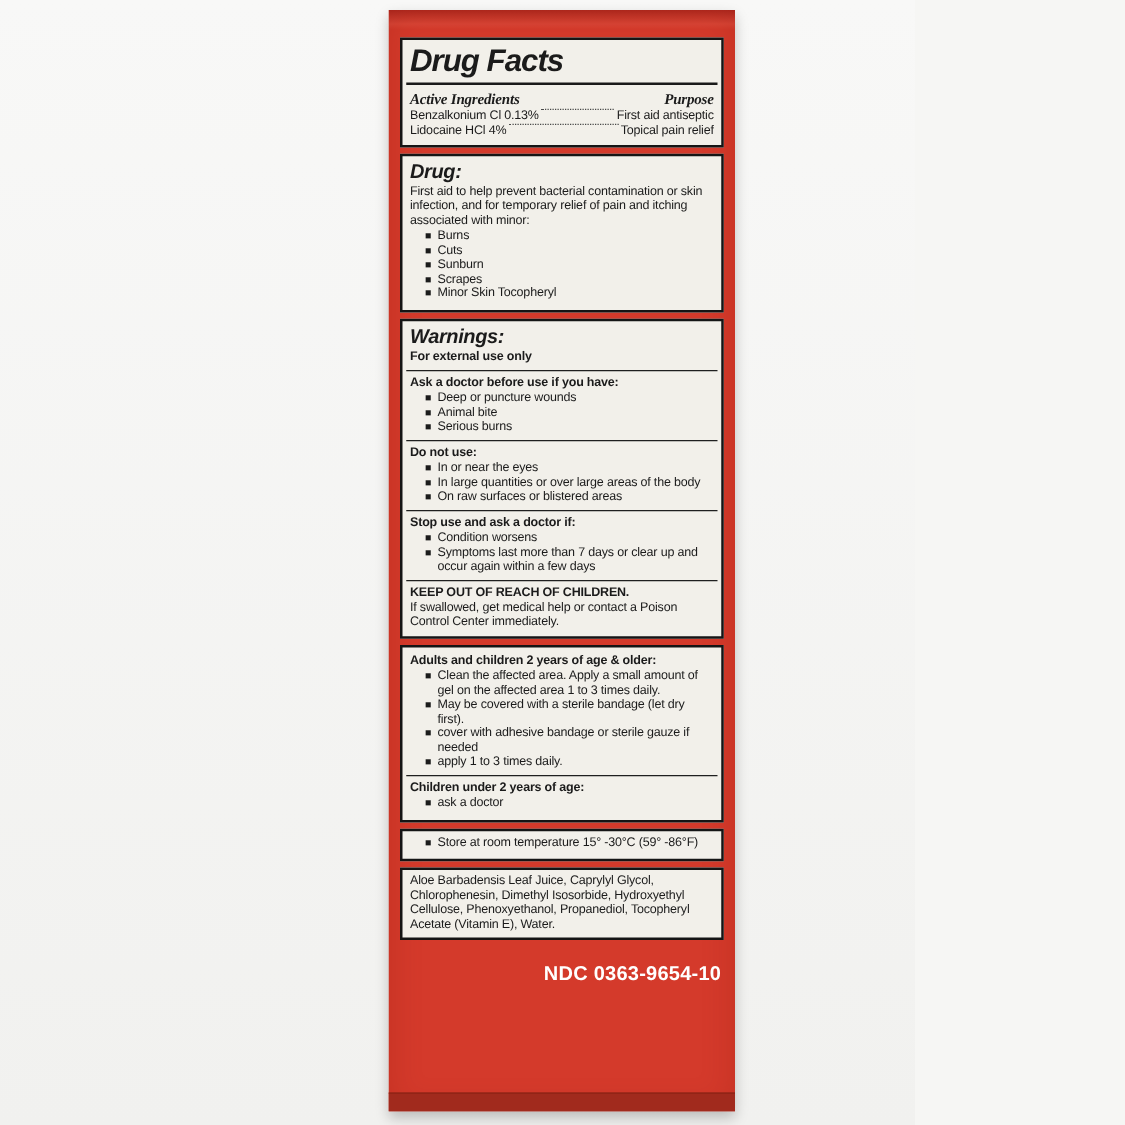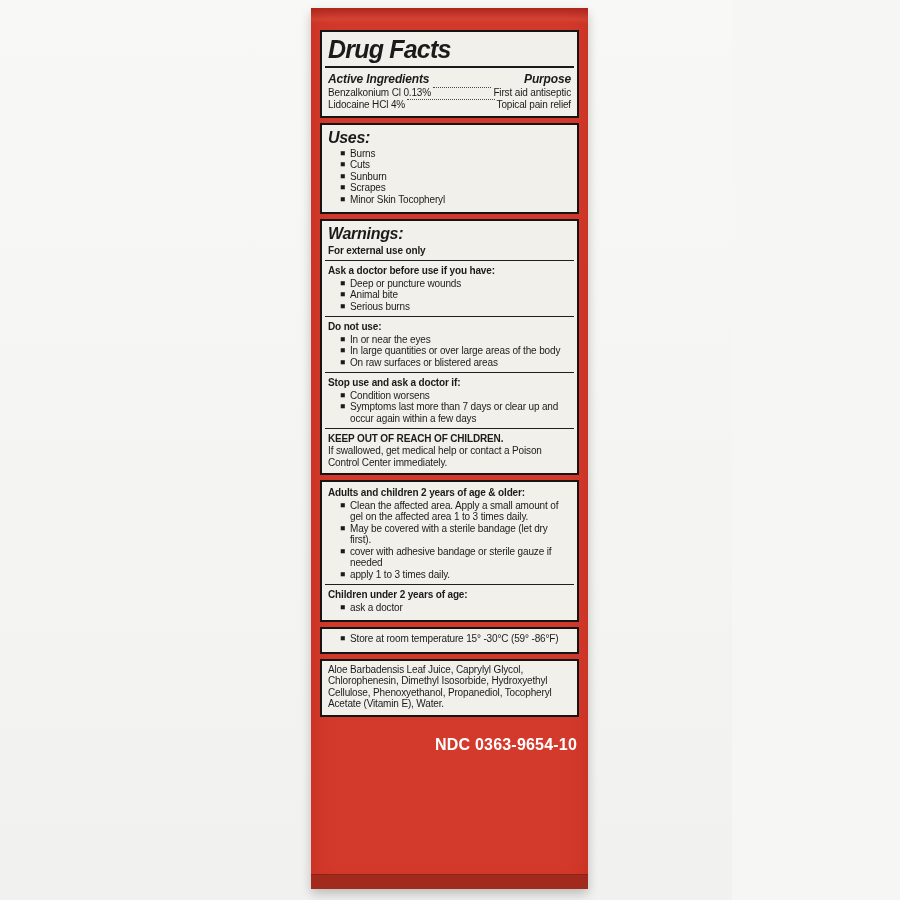--- a/index.html
+++ b/index.html
@@ -29,21 +29,21 @@
   
   .content{position:absolute;left:9px;top:22px;width:259px;}
   .label{display:flex;flex-direction:column;gap:5px;}
   .panel{
     background:#f2f0ea;border:2.5px solid #151515;
     padding:3px 6px 5px;color:#1b1b1b;box-sizing:border-box;
     letter-spacing:-0.15px;
   }
   .df-title{font-size:25px;font-weight:bold;font-style:italic;letter-spacing:-0.8px;line-height:1.02;padding:2px 0 3px;}
   .df-rule{border-top:2px solid #1a1a1a;margin:0 -3px 4px;}
-  .ai-head{display:flex;justify-content:space-between;font-weight:bold;font-style:italic;font-size:12px;line-height:14px;margin-bottom:1px;}
+  .ai-head{display:flex;justify-content:space-between;font-weight:bold;font-style:italic;font-size:12px;line-height:14px;margin-bottom:1px;font-family:Liberation Serif, serif;}
   .ing-row{display:flex;align-items:flex-start;font-size:10px;line-height:12px;}
   .ing-name{white-space:nowrap;}
   .ing-purpose{white-space:nowrap;}
   .leader{flex:1;border-bottom:1.7px dotted #4a4a4a;margin:0 2px 2px;min-width:8px;}
 
   .sec-title{font-size:16px;font-weight:bold;font-style:italic;line-height:1.08;margin:1px 0 2px;letter-spacing:-0.3px;}
   .body-text{font-size:10px;line-height:11.5px;}
   .group-head{font-size:10px;font-weight:bold;line-height:11.6px;margin-top:2px;}
   .bullets{margin:1px 0 2px;}
   .b-item{display:flex;gap:5px;margin-left:12px;font-size:10px;line-height:11.5px;}
@@ -80,21 +80,22 @@
             <span class="ing-purpose">First aid antiseptic</span>
           </div>
           <div class="ing-row">
             <span class="ing-name">Lidocaine HCl 4%</span>
             <span class="leader"></span>
             <span class="ing-purpose">Topical pain relief</span>
           </div>
         </section>
 
         <section class="panel">
-          <div class="sec-title">Uses:</div>
+          <div class="sec-title">Drug:</div>
+          <div class="body-text">First aid to help prevent bacterial contamination or skin infection, and for temporary relief of pain and itching associated with minor:</div>
           <div class="bullets">
             <div class="b-item">
                 <span class="sq">■</span>
                 <span>Burns</span>
               </div>
             <div class="b-item">
                 <span class="sq">■</span>
                 <span>Cuts</span>
               </div>
             <div class="b-item">

